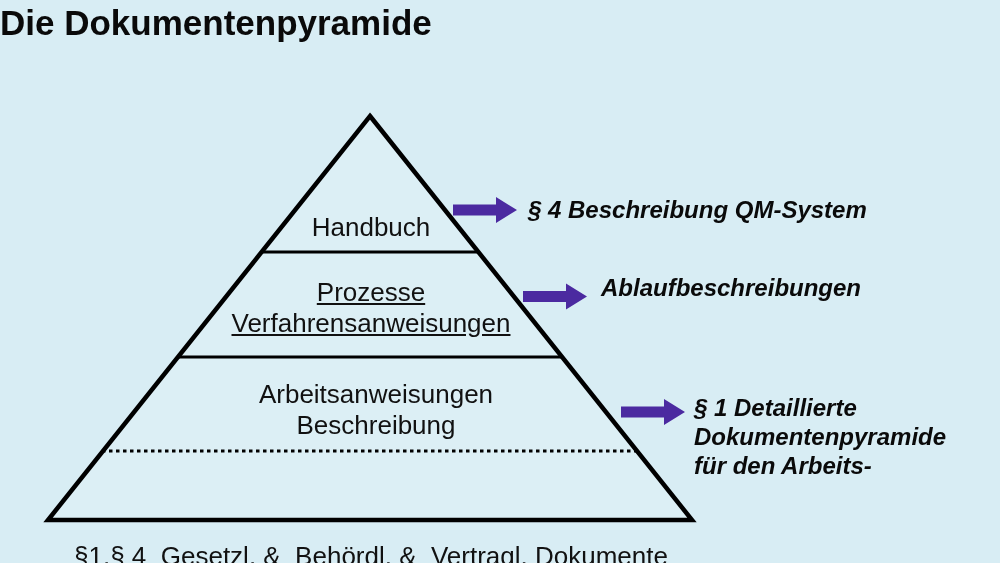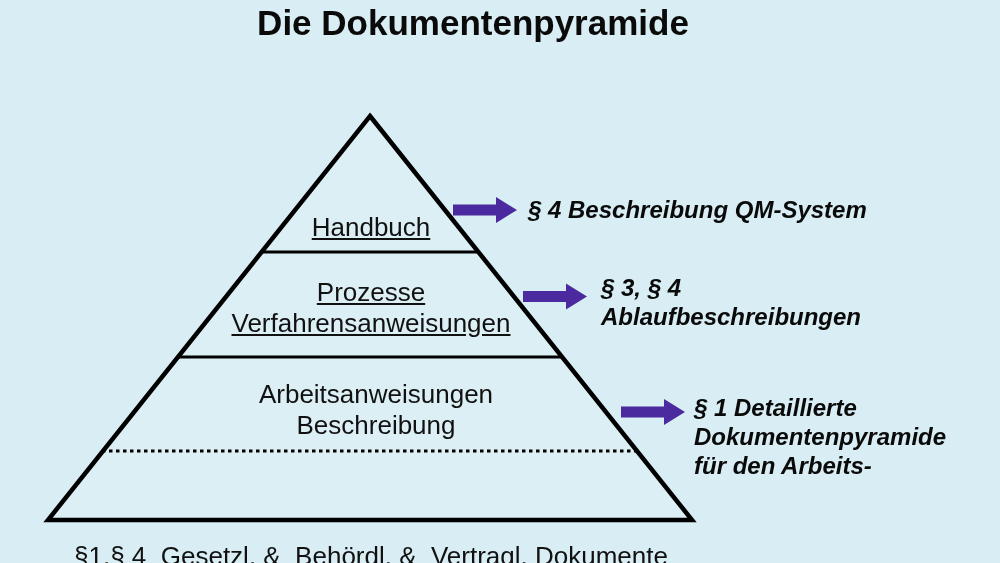--- a/index.html
+++ b/index.html
@@ -13,21 +13,20 @@
     height: 563px;
     background: #d8edf4;
     overflow: hidden;
     color: #0a0a0a;
   }
   .canvas svg { position: absolute; left: 0; top: 0; }
   .title {
     position: absolute;
     left: 0; top: 3px;
     width: 946px;
-    text-align: center;
     font-size: 35px;
     font-weight: bold;
     letter-spacing: 0px;
     color: #0a0a0a;
   }
   .lvl {
     position: absolute;
     text-align: center;
     font-size: 26px;
     line-height: 31px;
@@ -65,21 +64,21 @@
 
     <line x1="102" y1="451" x2="636" y2="451" stroke="#000000" stroke-width="3" stroke-dasharray="3.5,3.5"></line>
 
     <polygon points="453,204.5 496,204.5 496,197 517,210 496,223 496,215.5 453,215.5" fill="#4b2aa0"></polygon>
     <polygon points="523,291 566,291 566,283.5 587,296.5 566,309.5 566,302 523,302" fill="#4b2aa0"></polygon>
     <polygon points="621,406.5 664,406.5 664,399 685,412 664,425 664,417.5 621,417.5" fill="#4b2aa0"></polygon>
   </svg>
 
   <div class="title">Die Dokumentenpyramide</div>
 
-  <div class="lvl" style="left:271px; top:212px; width:200px;text-decoration:underline;">
+  <div class="lvl" style="left:271px; top:212px; width:200px;">
     <div>Handbuch</div>
   </div>
 
   <div class="lvl" style="left:211px; top:277px; width:320px;text-decoration:underline;">
     <div>Prozesse</div>
     <div>Verfahrensanweisungen</div>
   </div>
 
   <div class="lvl" style="left:216px; top:379px; width:320px;">
     <div>Arbeitsanweisungen</div>
@@ -88,21 +87,20 @@
 
   <div class="lvl-bottom" style="left:46px; top:479px; width:650px;">
     <div>§1,§ 4  Gesetzl. &amp;  Behördl. &amp;  Vertragl. Dokumente</div>
   </div>
 
   <div class="ann" style="left:528px; top:195px;">
     <div>§ 4 Beschreibung QM-System</div>
   </div>
 
   <div class="ann" style="left:601px; top:273px;">
-    <div>§ 3, § 4</div>
     <div>Ablaufbeschreibungen</div>
   </div>
 
   <div class="ann" style="left:694px; top:393px;">
     <div>§ 1 Detaillierte</div>
     <div>Dokumentenpyramide</div>
     <div>für den Arbeits-</div>
   </div>
 
 </div>

